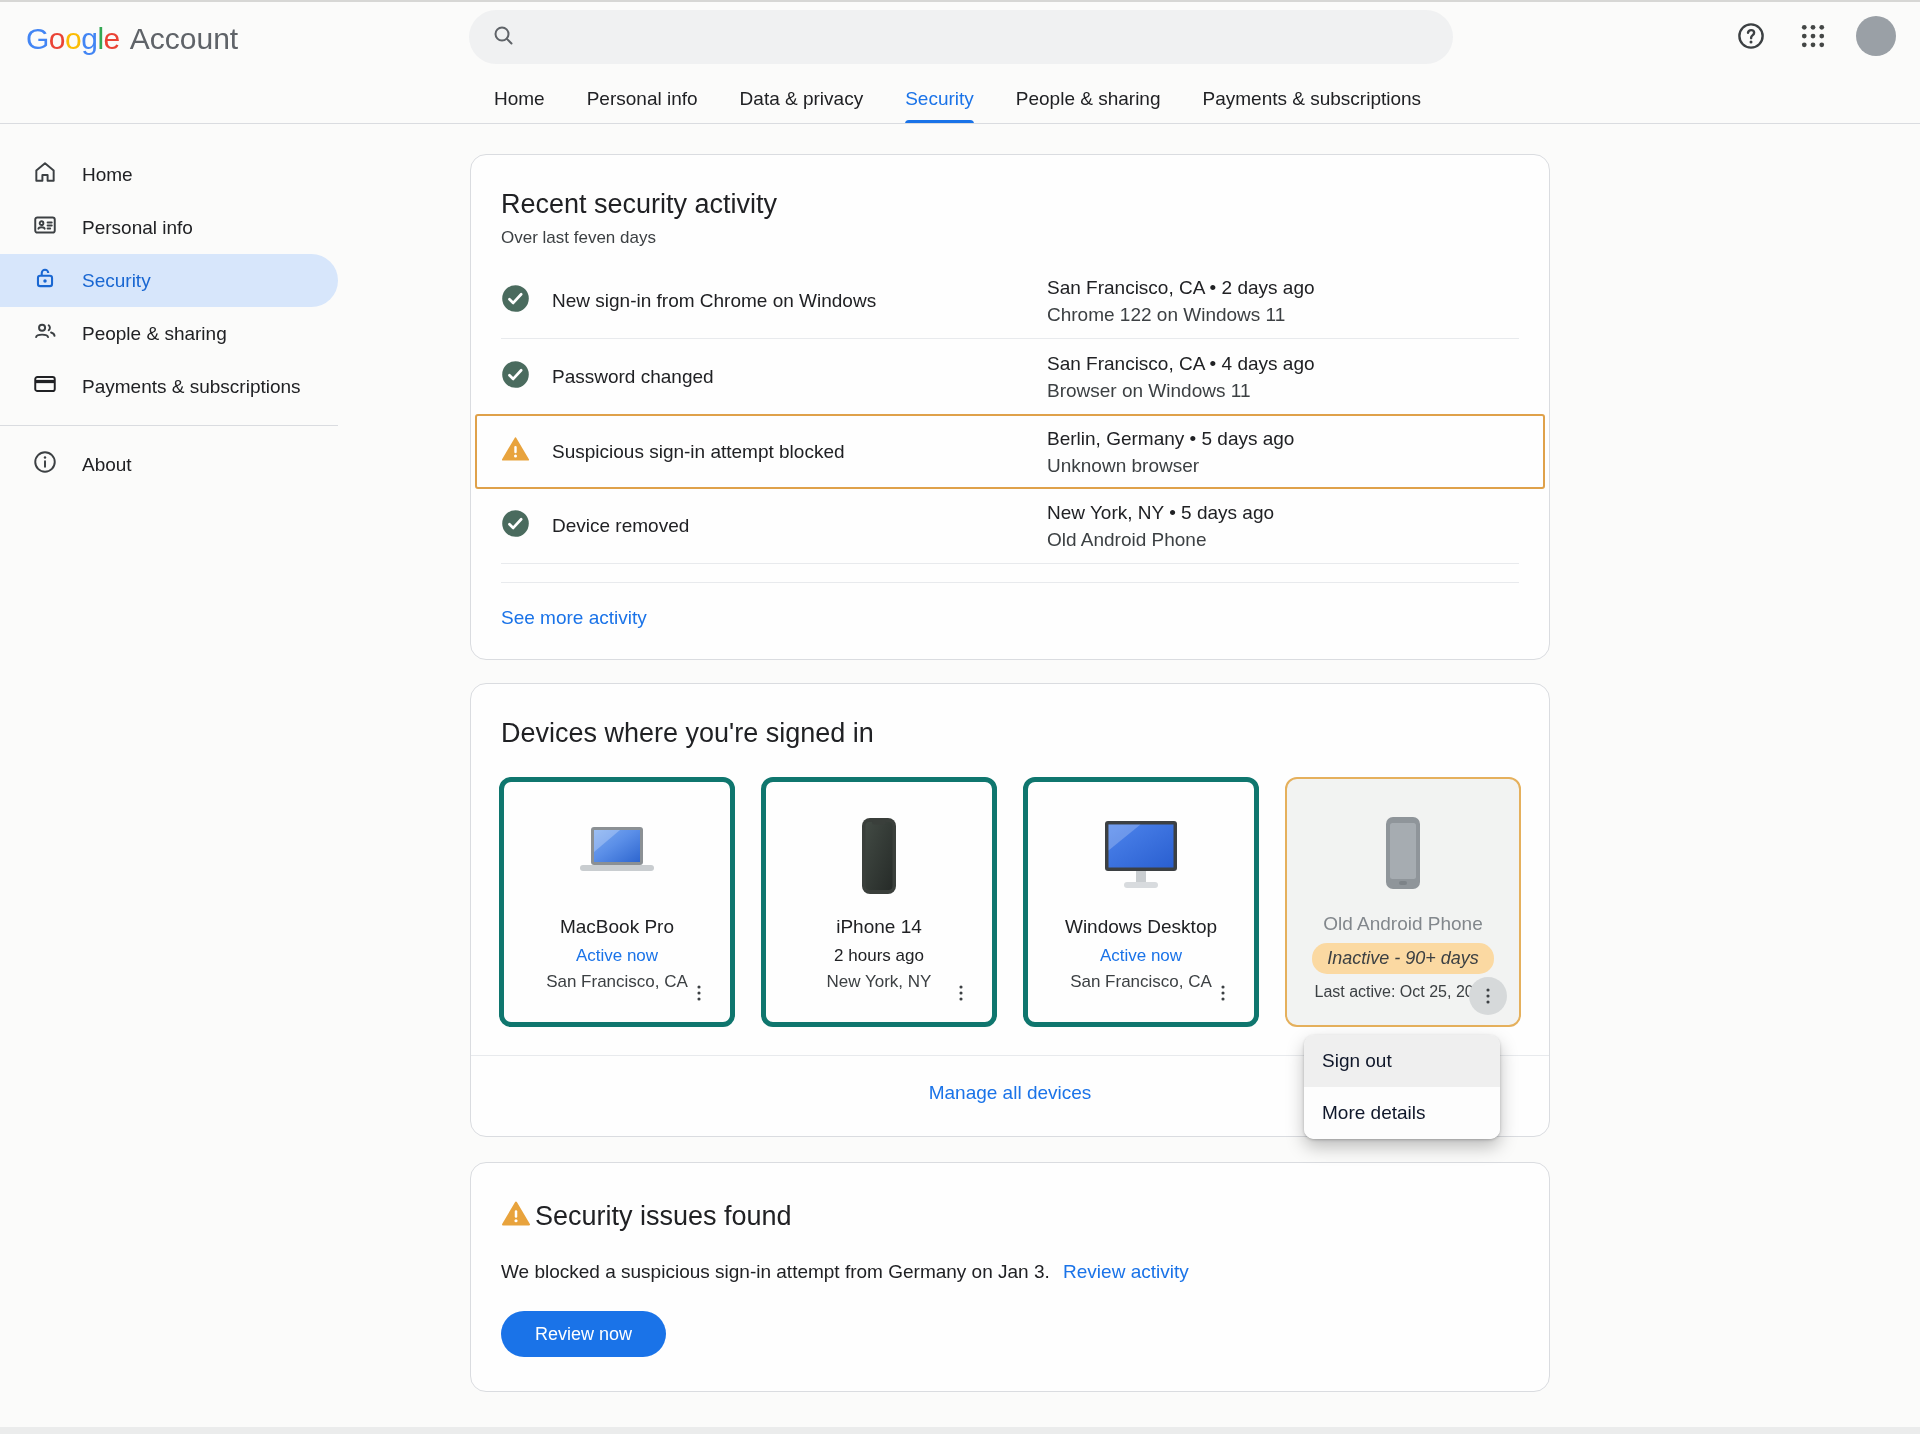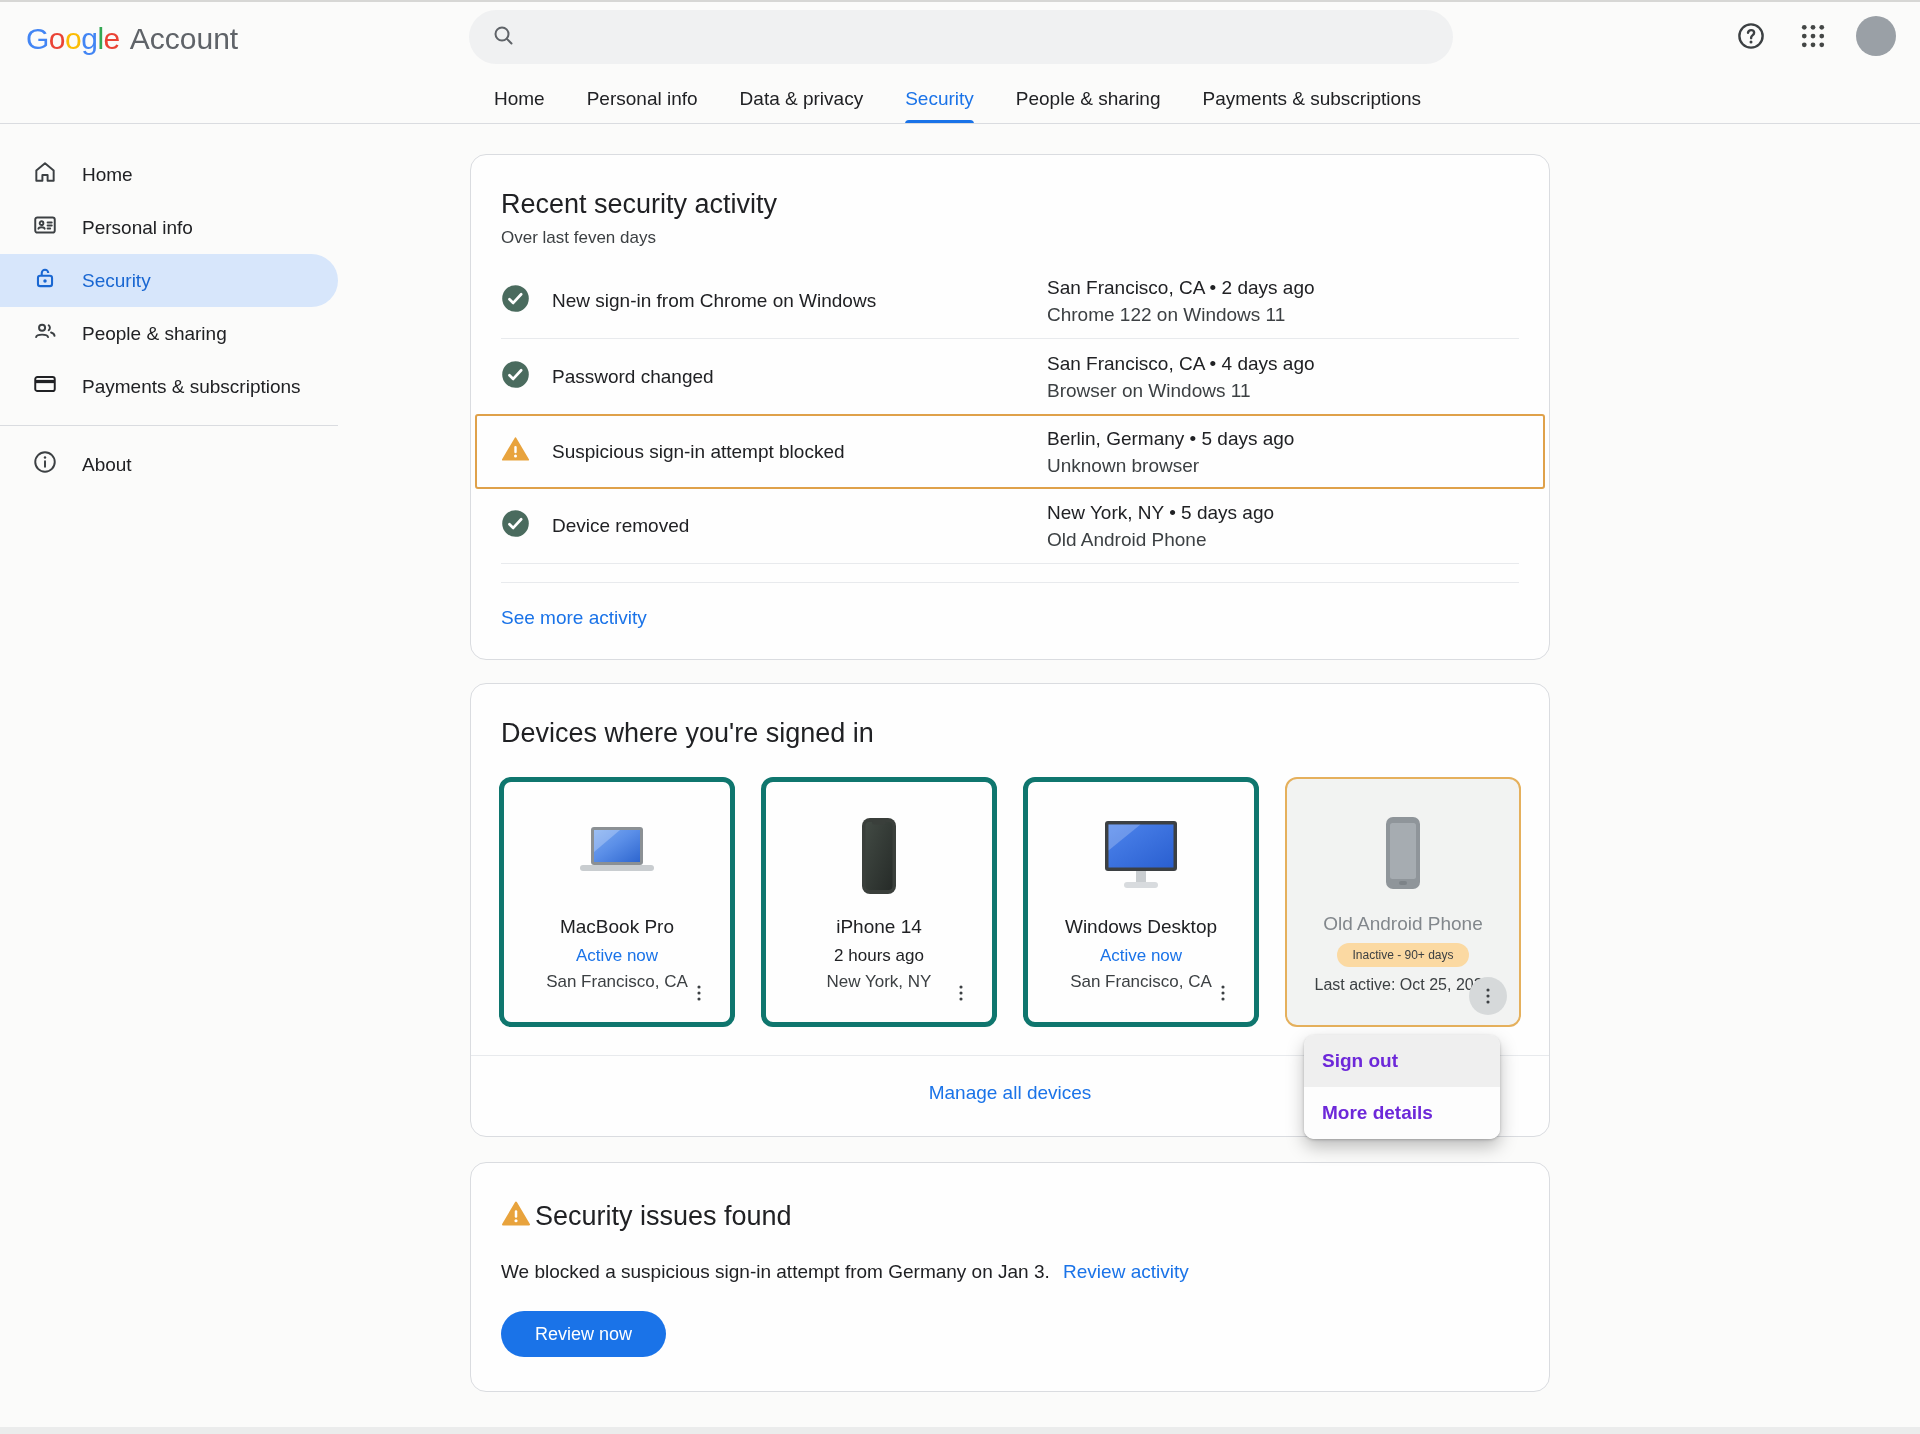--- a/index.html
+++ b/index.html
@@ -60,32 +60,32 @@
   .device-card { width:237px; height:250px; border:5px solid #0f766e; border-radius:12px; position:relative;
     text-align:center; padding-top:26px; background:#fefefe; }
   .device-card.inactive { background:#f2f3f2; border:2px solid #e5b05c; }
   .illus { height:96px; display:flex; align-items:center; justify-content:center; }
   .dev-name { margin-top:12px; font-size:19px; font-weight:500; color:#202124; }
   .device-card.inactive .dev-name { color:#82878c; }
   .dev-status { margin-top:8px; font-size:17px; color:#202124; }
   .dev-status.active { color:#1a73e8; font-weight:500; }
   .dev-loc { margin-top:6px; font-size:17px; color:#3c4043; }
   .dev-badge { display:inline-block; margin-top:8px; background:#fbd9a2; border-radius:15px; padding:5px 15px;
-    font-size:12px; color:#3c4043; }
+    font-size:18px; color:#3c4043;font-style:italic; }
   .dev-last { margin-top:9px; font-size:16px; color:#3c4043; }
   .kebab { position:absolute; right:12px; bottom:10px; width:38px; height:38px; border-radius:50%;
     display:flex; align-items:center; justify-content:center; cursor:pointer; }
   .kebab.pressed { background:#d6d9da; }
   .kebab svg { width:22px; height:22px; }
   .devices-footer { margin-top:28px; border-top:1px solid #e8eaed; padding:26px 0 32px; text-align:center; }
 
   .context-menu { position:absolute; left:834px; top:881px; width:196px; background:#fdfdfd; border-radius:10px;
     box-shadow:0 1px 3px rgba(0,0,0,.22), 0 8px 18px rgba(0,0,0,.25); overflow:hidden; z-index:5; }
-  .menu-item { height:52px; display:flex; align-items:center; padding-left:18px; font-size:19px; font-weight:700;
-    color:#6d28d9; cursor:pointer; background:#fdfdfd; }
+  .menu-item { height:52px; display:flex; align-items:center; padding-left:18px; font-size:19px; font-weight:400;
+    color:#0f172a; cursor:pointer; background:#fdfdfd; }
   .menu-item.highlight { background:#efefef; }
 
   .card-issues { margin-top:25px; padding:36px 30px 34px; }
   .issues-head { display:flex; align-items:center; gap:4px; }
   .issues-head svg { width:30px; height:30px; flex:none; }
   .issues-title { font-size:27px; font-weight:400; color:#202124; }
   .issues-body { margin-top:28px; font-size:19px; color:#202124; }
   .btn-primary { display:inline-flex; align-items:center; justify-content:center; margin-top:28px; height:46px;
     padding:0 34px; border:none; border-radius:23px; background:#1a73e8; color:#fff; font-size:18px;
     font-weight:500; font-family:inherit; cursor:pointer; }

